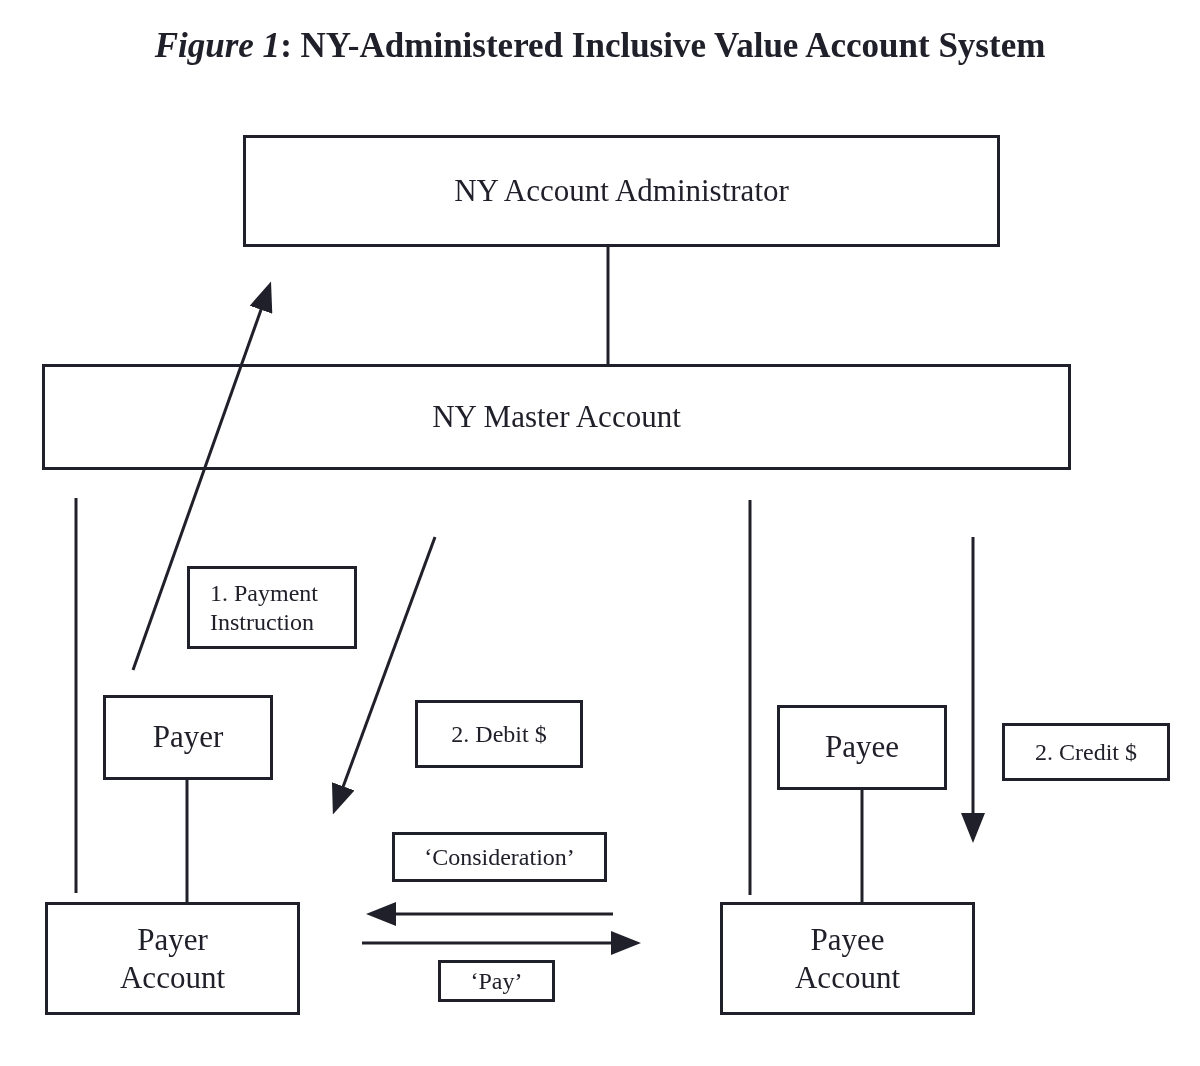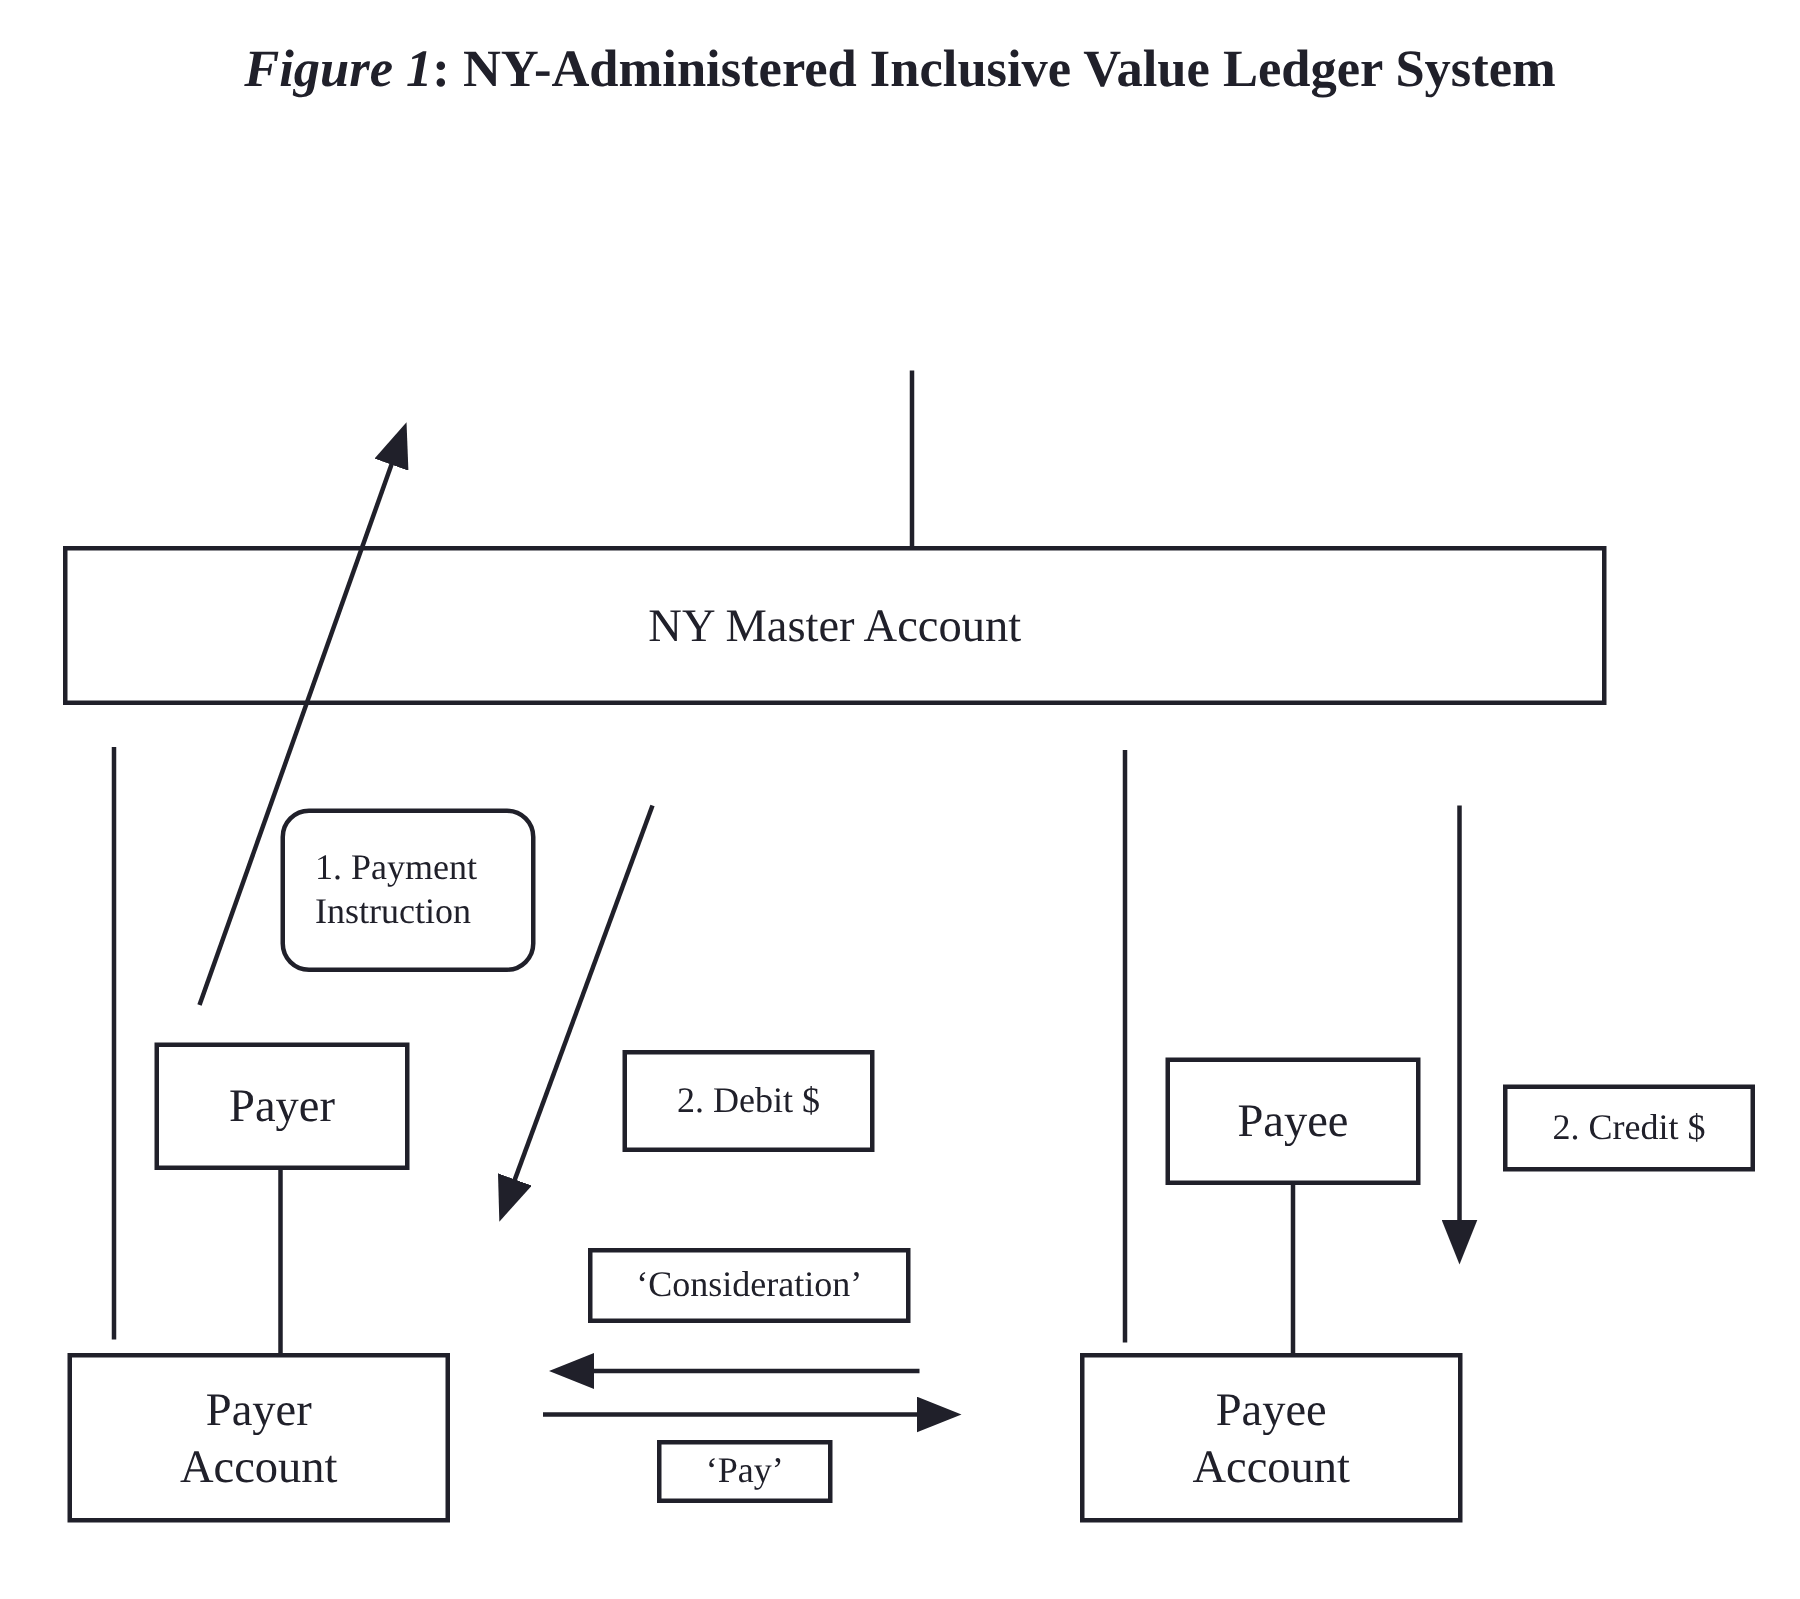--- a/index.html
+++ b/index.html
@@ -39,21 +39,21 @@
   .node .stack span { display: block; }
   .node.left-text {
     justify-content: flex-start;
     text-align: left;
     padding-left: 20px;
     align-items: center;
   }
   
   .n-admin         { left:243px;  top:135px; width:757px;  height:112px; }
   .n-master        { left:42px;   top:364px; width:1029px; height:106px; }
-  .n-payinstr      { left:187px;  top:539px; width:170px;  height:109px;border-radius:19px;  }
+  .n-payinstr      { left:187px;  top:566px; width:170px;  height:83px;  }
   .n-payer         { left:103px;  top:695px; width:170px;  height:85px;  }
   .n-debit         { left:415px;  top:700px; width:168px;  height:68px;  }
   .n-payee         { left:777px;  top:705px; width:170px;  height:85px;  }
   .n-credit        { left:1002px; top:723px; width:168px;  height:58px;  }
   .n-consideration { left:392px;  top:832px; width:215px;  height:50px;text-align:right;  }
   .n-pay           { left:438px;  top:960px; width:117px;  height:42px;font-family:Liberation Serif, serif;  }
   .n-payer-acct    { left:45px;   top:902px; width:255px;  height:113px; line-height:1.2; }
   .n-payee-acct    { left:720px;  top:902px; width:255px;  height:113px; line-height:1.2; }
   svg.wires {
     position: absolute;
@@ -61,22 +61,25 @@
     width: 1200px; height: 1066px;
     pointer-events: none;
   }
   svg.wires line { stroke: var(--ink); stroke-width: 3; }
 </style>
 </head>
 <body>
 
 <div class="canvas">
 
-  <div class="fig-title"><span class="italic">Figure 1</span><span>: NY-Administered Inclusive Value Ledger System</span></div>
+  <div class="fig-title"><span class="italic">Figure 1</span><span>: NY-Administered Inclusive Value Account System</span></div>
 
+  <div class="node big n-admin">
+    <span>NY Account Administrator</span>
+  </div>
 
   <div class="node big n-master">
     <span>NY Master Account</span>
   </div>
 
   <div class="node small left-text n-payinstr">
     <span class="stack">
       <span>1. Payment</span>
       <span>Instruction</span>
     </span>

